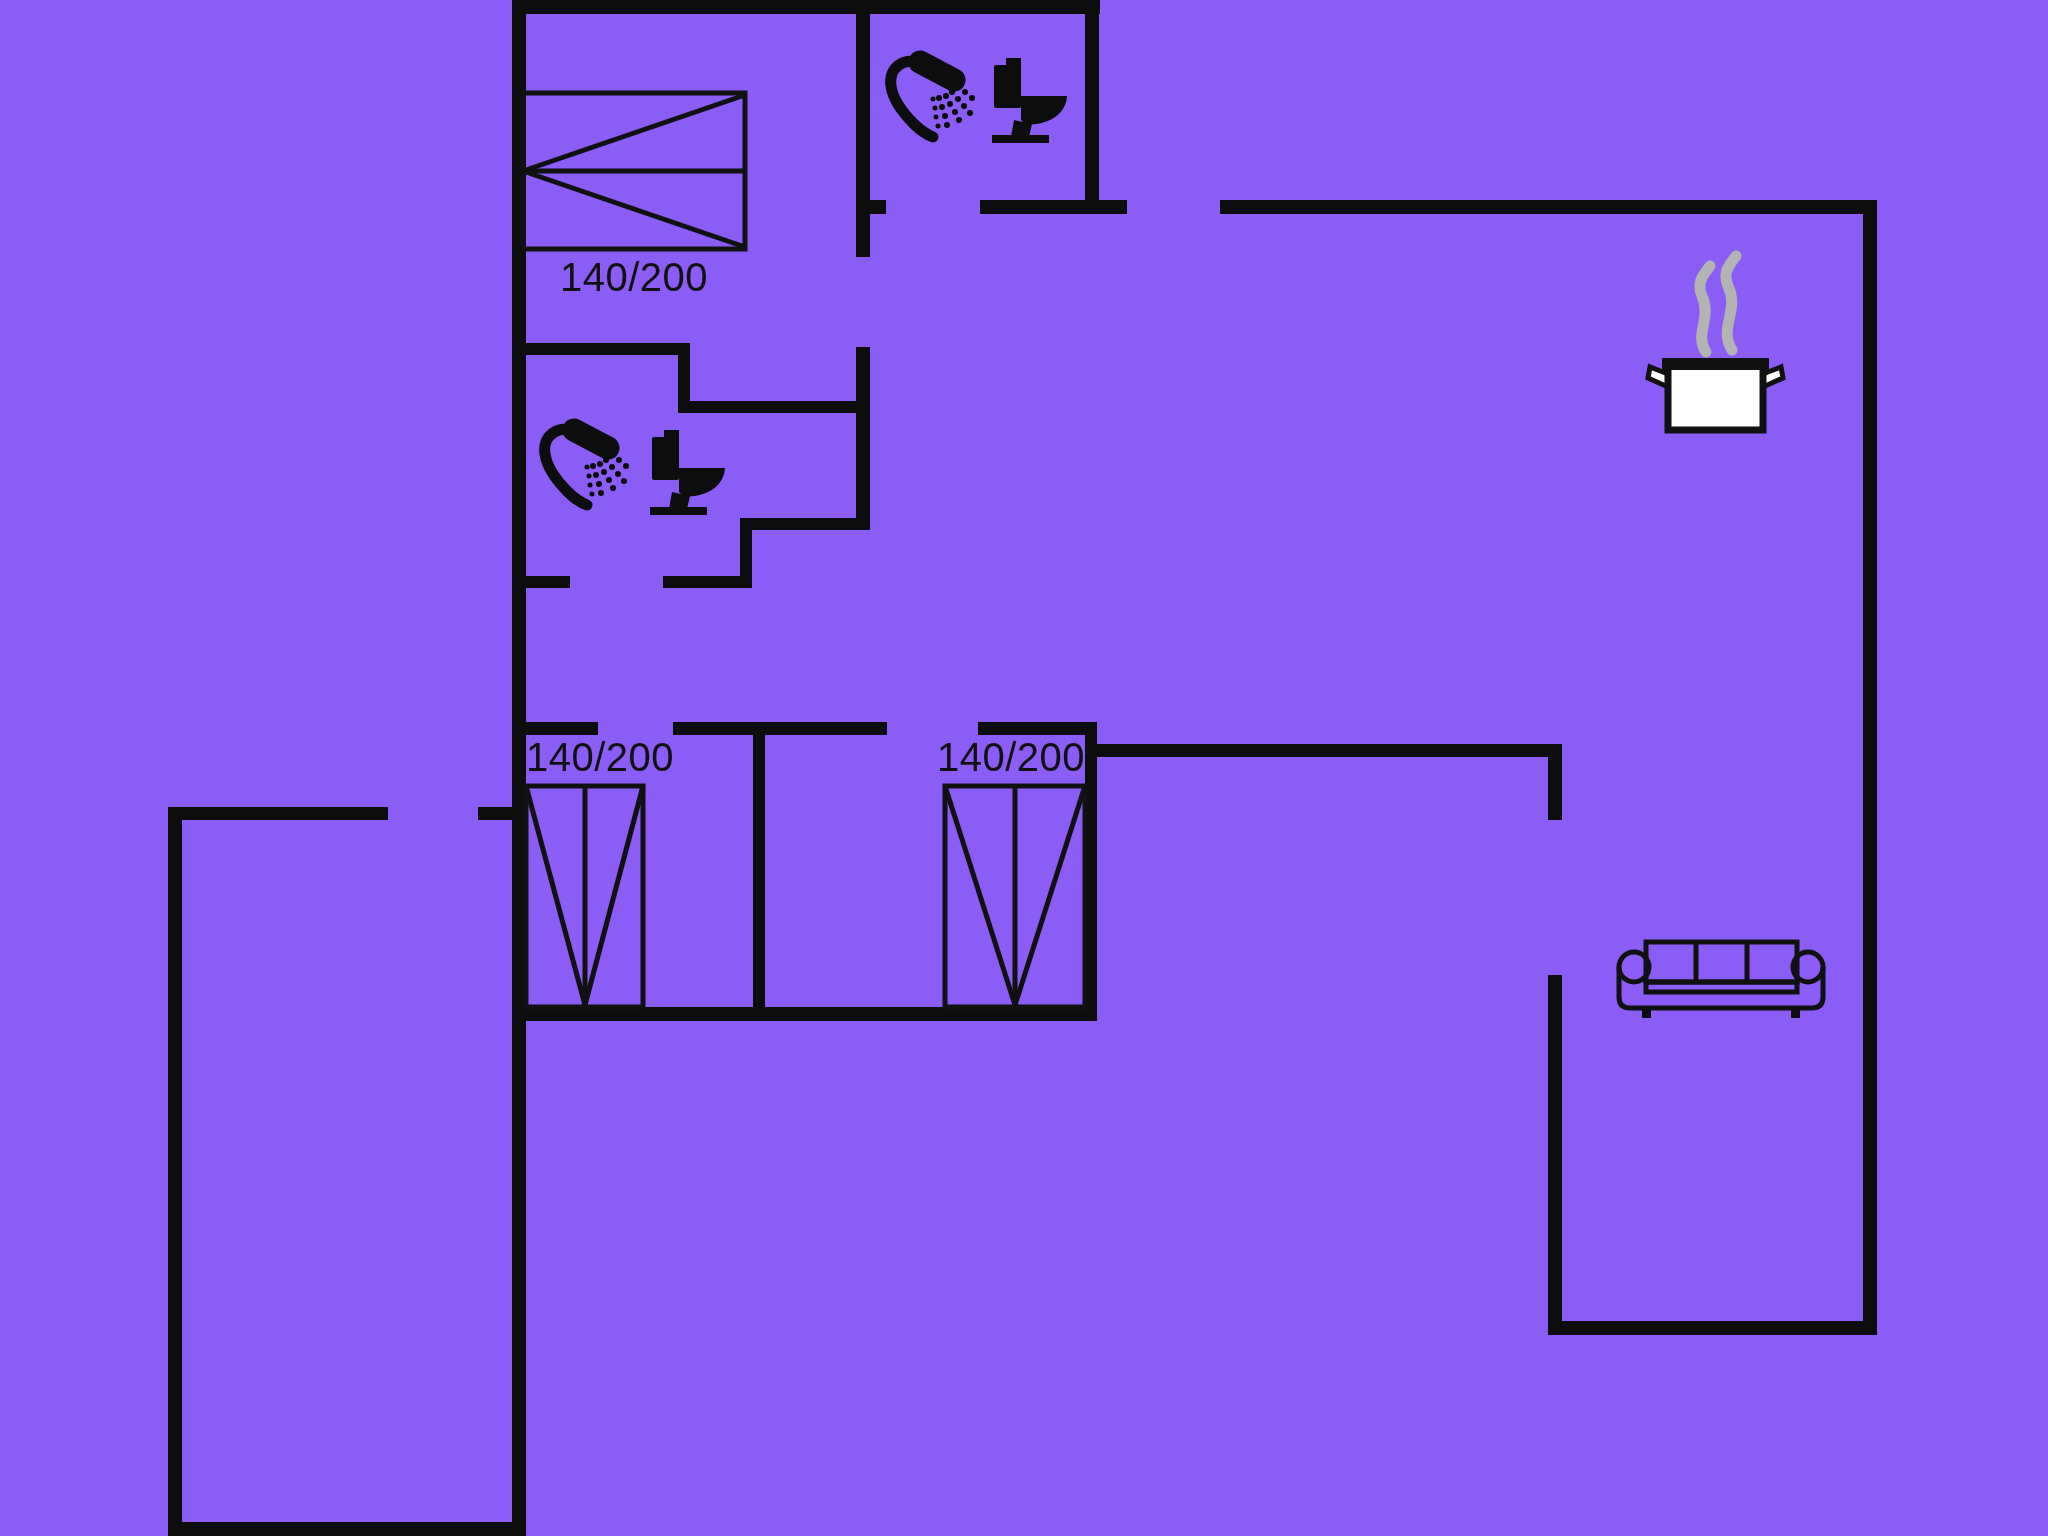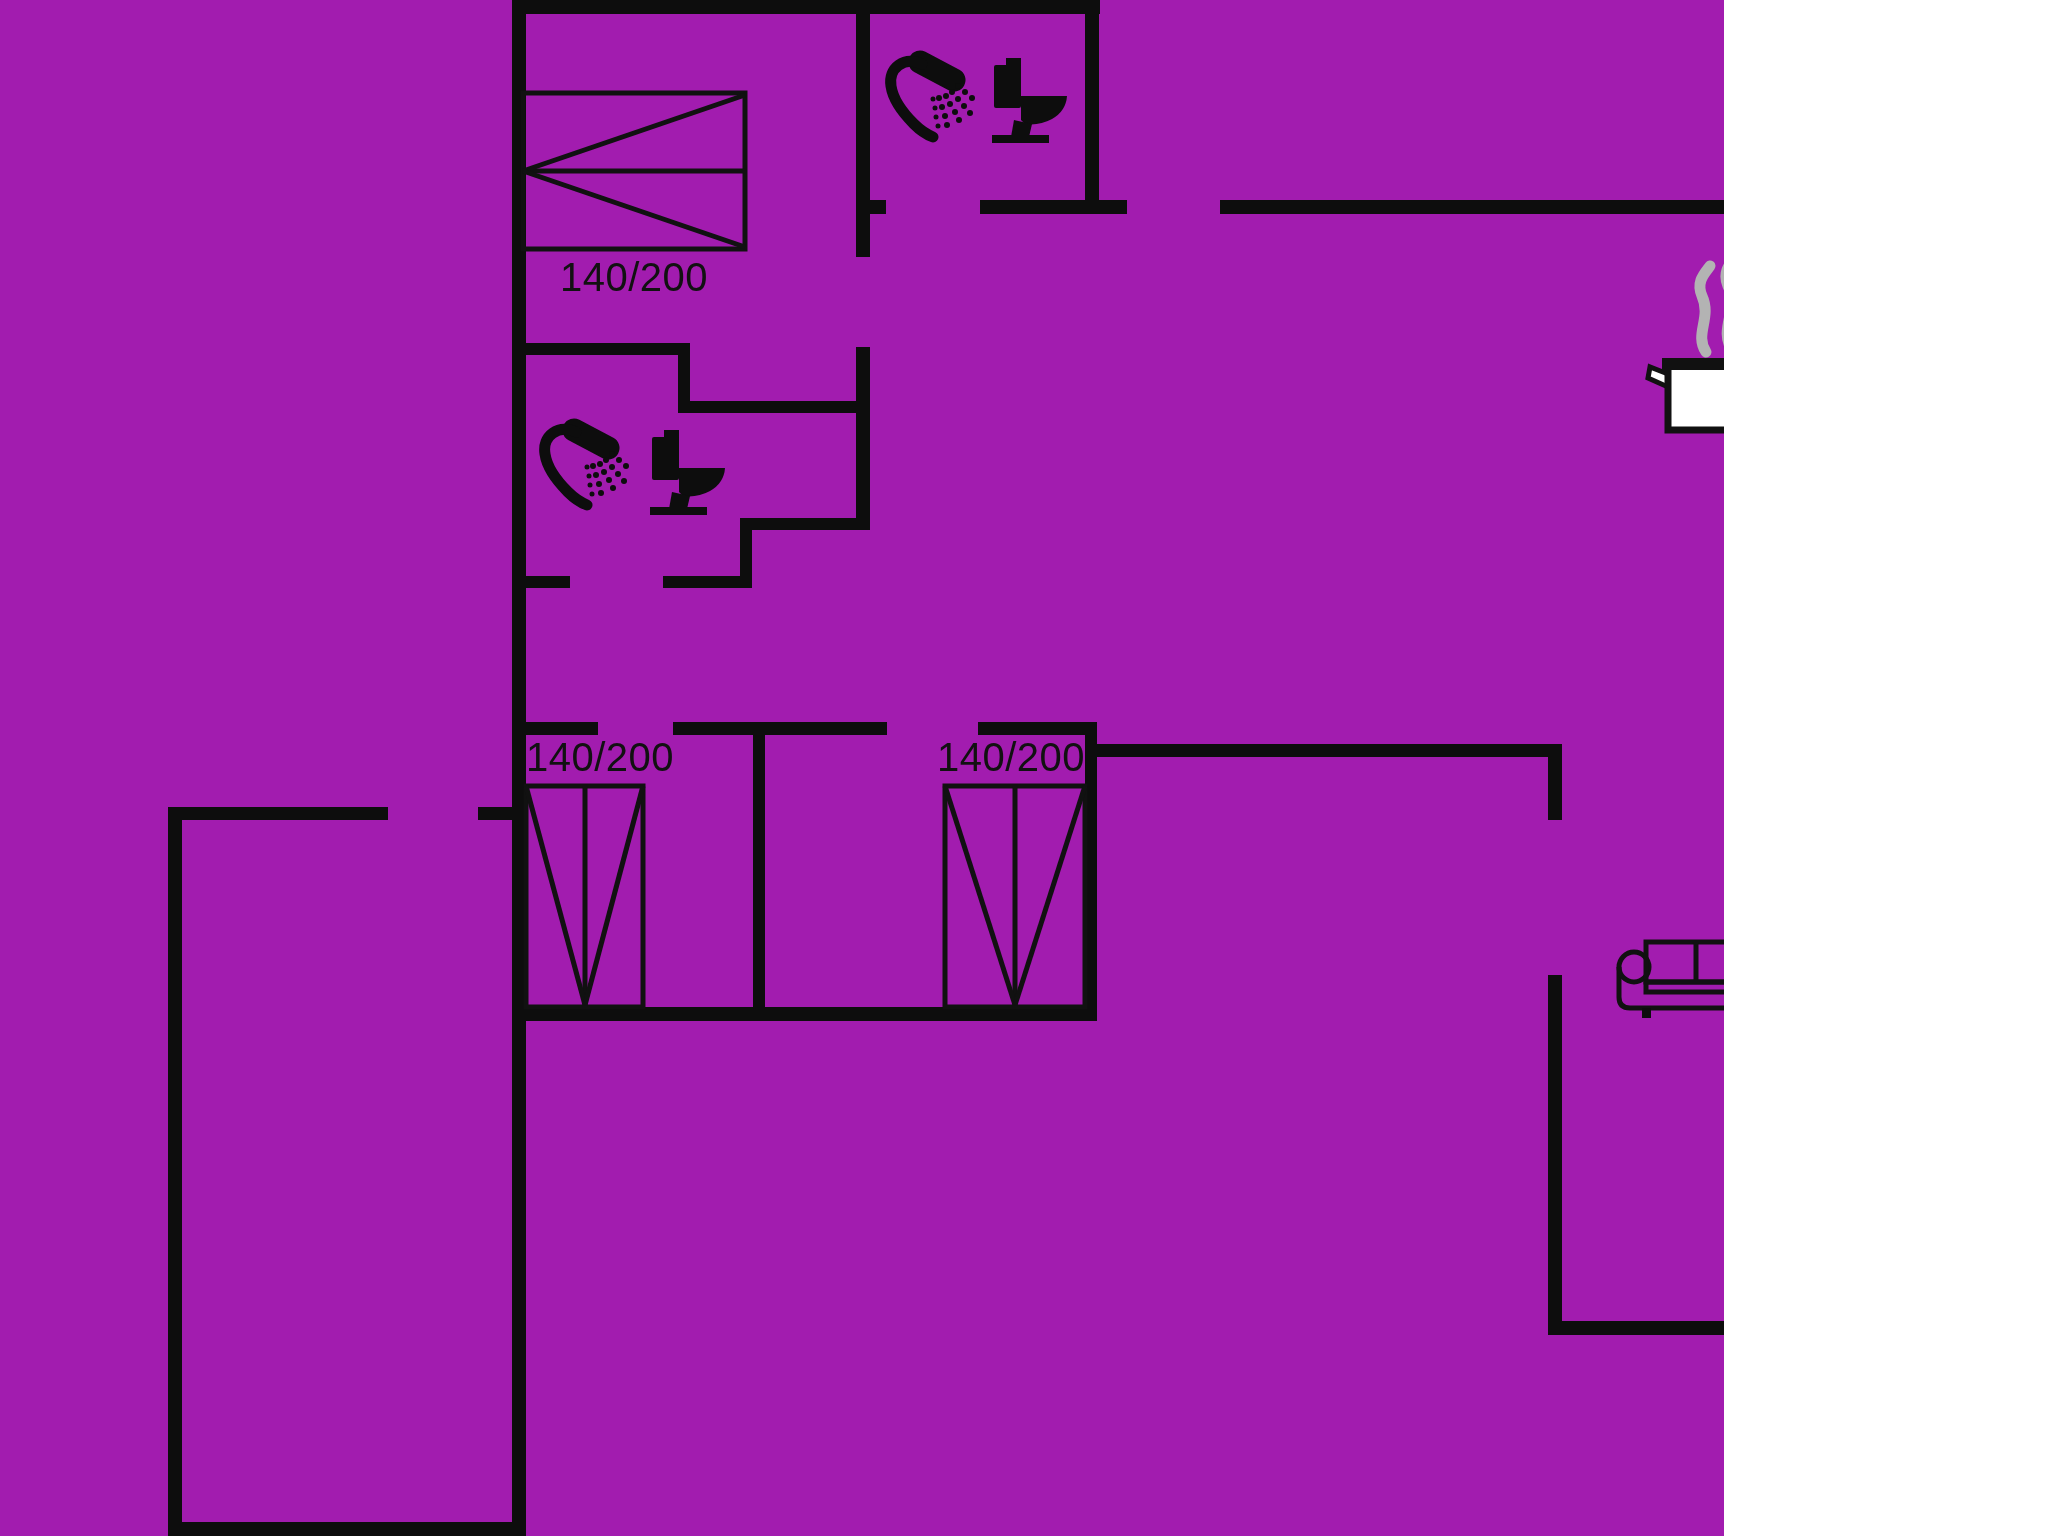--- a/index.html
+++ b/index.html
@@ -1,16 +1,16 @@
 <!DOCTYPE html>
 <html><head>
 <meta charset="utf-8">
 <style>
   html, body { margin: 0; padding: 0; background: #ffffff; }
-  .page { width: 1724px; height: 1536px; position: relative; background: #a21caf; overflow: hidden; }
+  .page { width: 2048px; height: 1536px; position: relative; background: #8b5cf6; overflow: hidden; }
   svg { display: block; }
   .wall { fill: #0d0d0d; stroke: none; }
   .furn { fill: none; stroke: #111111; stroke-width: 5; }
   .solid { fill: #0d0d0d; stroke: none; }
   .steam { fill: none; stroke: #b3b3b3; stroke-width: 11; stroke-linecap: round; }
   .lbl {
     font-family: "Liberation Sans", "DejaVu Sans", sans-serif;
     font-size: 40px;
     fill: #111111;
     letter-spacing: 0.5px;

